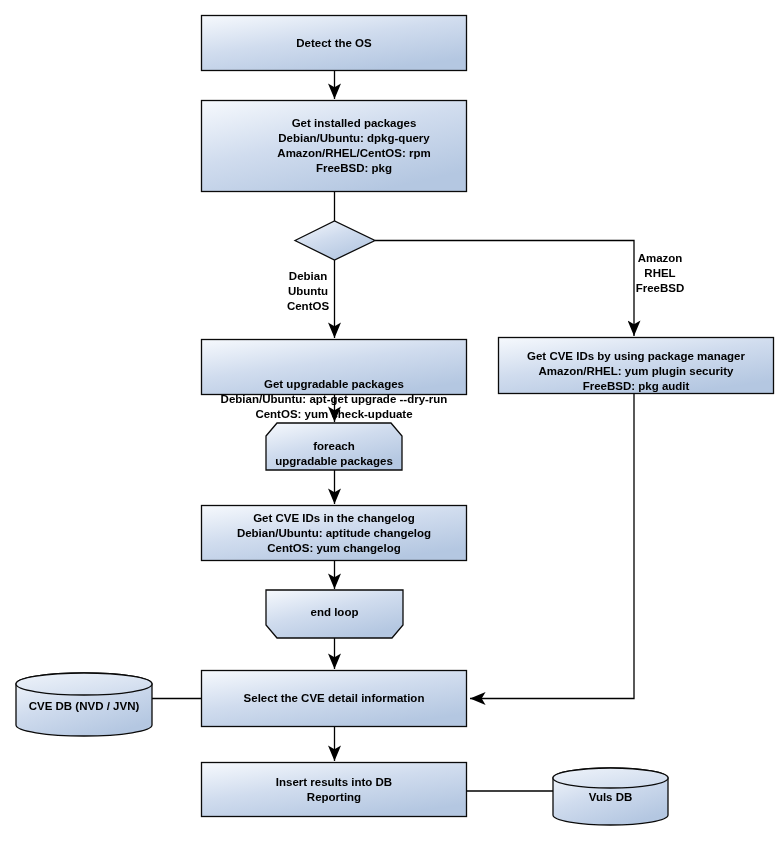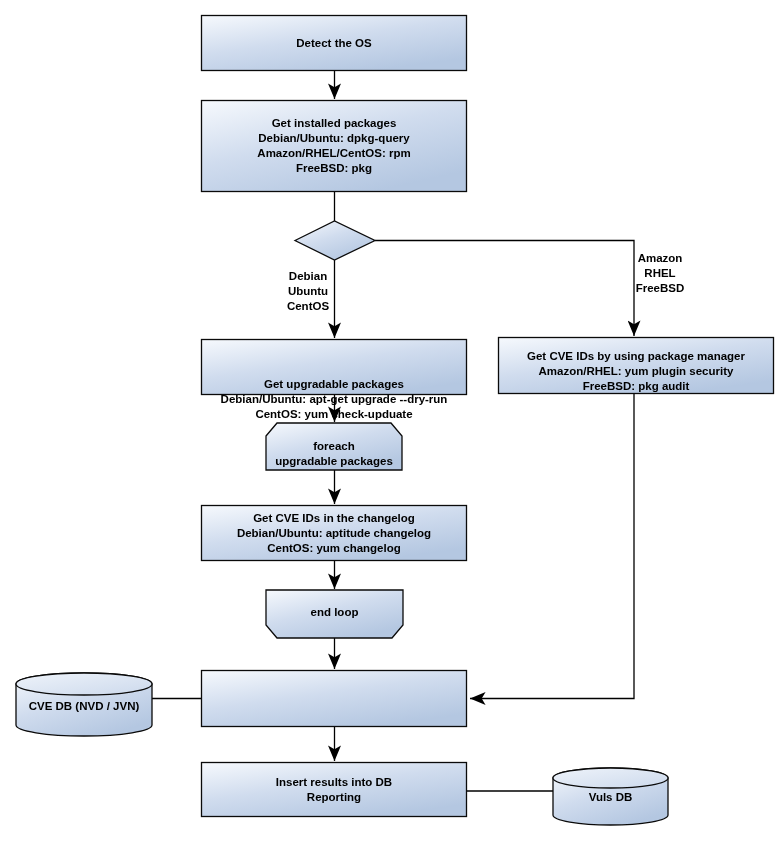--- a/index.html
+++ b/index.html
@@ -92,36 +92,37 @@
 
       <path d="M16,684 A68,11 0 0 1 152,684 V725 A68,11 0 0 1 16,725 Z"></path>
       <ellipse cx="84" cy="684" rx="68" ry="11" fill="url(#cylTopGrad)"></ellipse>
 
       <path d="M553,778 A57.5,10 0 0 1 668,778 V815 A57.5,10 0 0 1 553,815 Z"></path>
       <ellipse cx="610.5" cy="778" rx="57.5" ry="10" fill="url(#cylTopGrad)"></ellipse>
     </g>
   </svg>
 
   <div class="label" style="left:201px; top:15px;  width:266px; height:56px;">Detect the OS</div>
-  <div class="label" style="left:201px; top:100px; width:266px; height:92px;">Get installed packages
+  <div class="label" style="left:201px; top:100px; width:266px; height:92px;padding-left:20px;">Get installed packages
 Debian/Ubuntu: dpkg-query
 Amazon/RHEL/CentOS: rpm
 FreeBSD: pkg</div>
   <div class="label" style="left:195px; top:339px; width:278px; height:56px;margin-top:32px;">Get upgradable packages
 Debian/Ubuntu: apt-get upgrade --dry-run
 CentOS: yum check-upduate</div>
   <div class="label" style="left:266px; top:423px; width:136px; height:62px;">foreach
 upgradable packages</div>
   <div class="label" style="left:266px; top:588px; width:137px; height:48px;">end loop</div>
   <div class="label" style="left:201px; top:505px; width:266px; height:56px;">Get CVE IDs in the changelog
 Debian/Ubuntu: aptitude changelog
 CentOS: yum changelog</div>
   <div class="label" style="left:498px; top:337px; width:276px; height:69px;">Get CVE IDs by using package manager
 Amazon/RHEL: yum plugin security
 FreeBSD: pkg audit</div>
+  <div class="label" style="left:201px; top:670px; width:266px; height:57px;">Select the CVE detail information</div>
   <div class="label" style="left:201px; top:762px; width:266px; height:55px;">Insert results into DB
 Reporting</div>
   <div class="label" style="left:16px;  top:692px; width:136px; height:28px;">CVE DB (NVD / JVN)</div>
   <div class="label" style="left:553px; top:783px; width:115px; height:28px;text-align:right;">Vuls DB</div>
 
   <div class="edge-label" style="left:270px; top:269px; width:76px;">Debian
 Ubuntu
 CentOS</div>
   <div class="edge-label" style="left:616px; top:251px; width:88px;">Amazon
 RHEL

